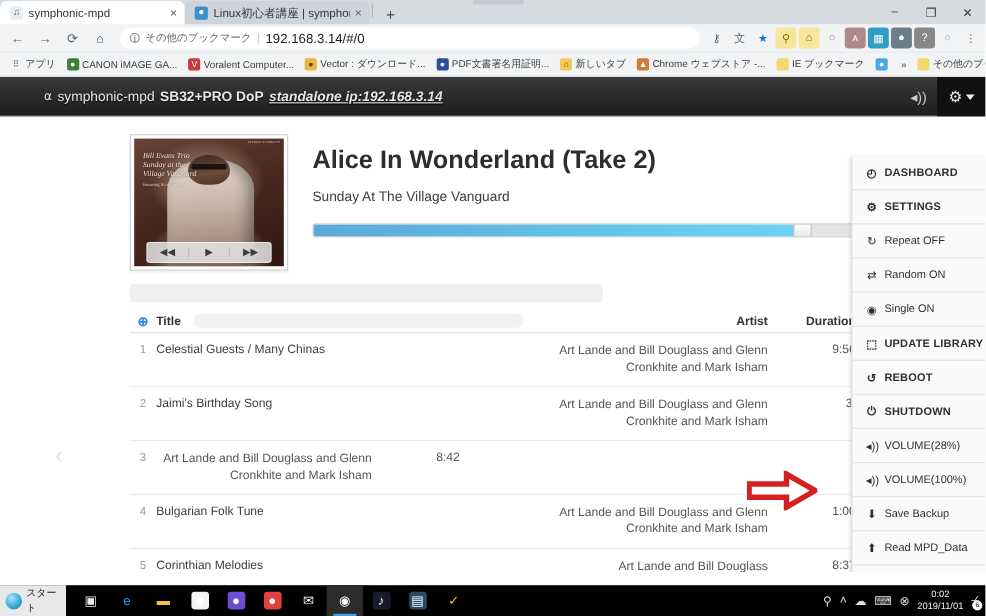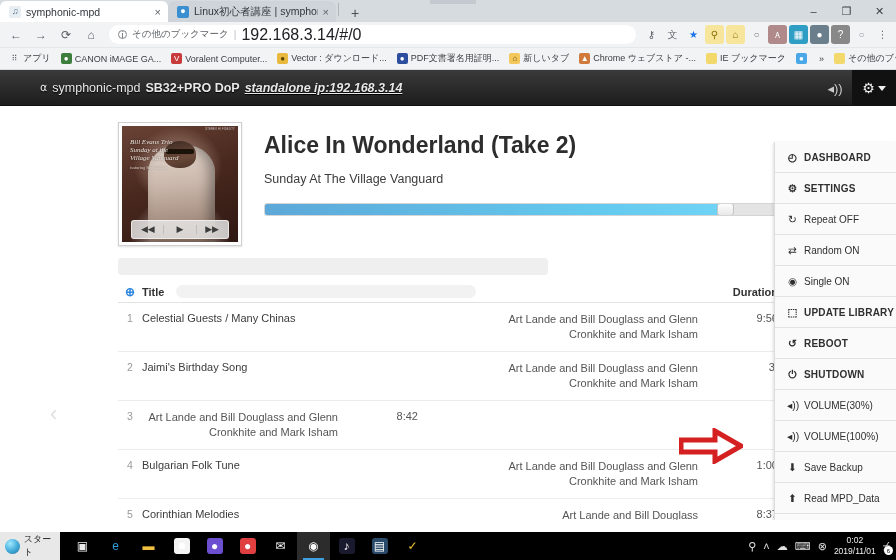--- a/index.html
+++ b/index.html
@@ -55,21 +55,21 @@
   }
   .omnibox {
     flex: 1; height: 19px; background: #fff; border-radius: 10px;
     display: flex; align-items: center; padding: 0 9px; gap: 5px;
     font-size: 10px; color: #202124; margin: 0 5px; min-width: 0;
   }
   .omni-info { font-size: 9px; color: #5f6368; border: 1px solid #80868b; border-radius: 50%;
     width: 9px; height: 9px; display:flex;align-items:center;justify-content:center; flex:none;}
   .omni-sec { color: #5f6368; font-size: 9.5px; white-space: nowrap; }
   .omni-div { color: #bdc1c6; }
-  .omni-url { color: #202124; font-size: 16px; white-space: nowrap; }
+  .omni-url { color: #202124; font-size: 12px; white-space: nowrap; }
   .tb-ext {
     width: 19px; height: 19px; display:flex;align-items:center;justify-content:center;
     font-size: 10px; color: #5f6368; flex: none; border-radius: 3px;
   }
 
   .chrome-bookmarks {
     height: 22px; background: #f1f3f4; display: flex; align-items: center;
     padding: 0 5px; gap: 2px; border-bottom: 1px solid #dadce0; overflow: hidden;
   }
   .bm {
@@ -102,21 +102,21 @@
     width: 44px; height: 36px; background: #111; display:flex;align-items:center;
     justify-content:center; gap:3px; color:#efefef; font-size: 14px;
   }
   .caret-down { width:0;height:0;border-left:4px solid transparent;border-right:4px solid transparent;
     border-top:5px solid #efefef; }
 
   .page-body { position: relative; height: 414px; background: #fff; }
 
   .nowplaying { display: flex; padding: 16px 0 0 0; }
   .art-wrap {
-    width: 124px; height: 124px; margin-left: 118px; flex: none;
+    width: 144px; height: 124px; margin-left: 118px; flex: none;
     border: 1px solid #d0d0d0; background: #fff; padding: 3px;
     box-shadow: 0 1px 2px rgba(0,0,0,.12); position: relative;
   }
   .art {
     width: 100%; height: 100%;
     background:
       radial-gradient(ellipse 55% 48% at 48% 34%, rgba(232,215,205,.95) 0%, rgba(150,118,104,.6) 42%, rgba(60,35,28,0) 70%),
       radial-gradient(ellipse 70% 65% at 50% 100%, #d9cfc6 0%, rgba(120,85,70,0) 62%),
       linear-gradient(160deg, #6a4336 0%, #4a291f 45%, #2e1812 100%);
     position: relative; overflow: hidden;
@@ -417,20 +417,21 @@
         <div class="pl-tool-pill"></div>
       </div>
 
       <div class="playlist">
         <div class="pl-head">
           <div class="col-add">⊕</div>
           <div class="col-title" style="display:flex;align-items:center;">
             <span>Title</span>
             <span class="pl-searchpill"></span>
           </div>
+          <div class="col-artist">Artist</div>
           <div class="col-dur">Duration</div>
         </div>
         <div id="pl-rows">
             <div class="pl-row">
               <div class="col-add">1</div>
               <div class="col-title">Celestial Guests / Many Chinas</div>
               <div class="col-artist">Art Lande and Bill Douglass and Glenn Cronkhite and Mark Isham</div>
               <div class="col-dur">9:56</div>
             </div>
             <div class="pl-row">
@@ -488,21 +489,21 @@
             <div class="menu-item caps">
               <span class="menu-ico">↺</span>
               <span>REBOOT</span>
             </div>
             <div class="menu-item caps">
               <span class="menu-ico">⏻</span>
               <span>SHUTDOWN</span>
             </div>
             <div class="menu-item">
               <span class="menu-ico">◂))</span>
-              <span>VOLUME(30%)</span>
+              <span>VOLUME(28%)</span>
             </div>
             <div class="menu-item">
               <span class="menu-ico">◂))</span>
               <span>VOLUME(100%)</span>
             </div>
             <div class="menu-item">
               <span class="menu-ico">⬇</span>
               <span>Save Backup</span>
             </div>
             <div class="menu-item">

